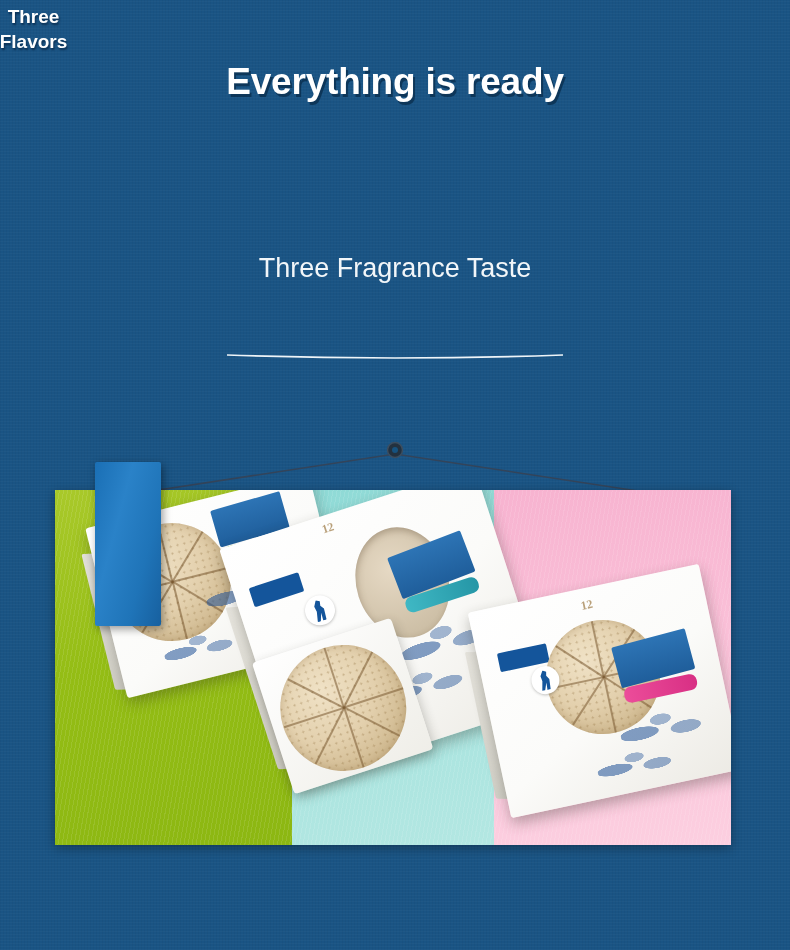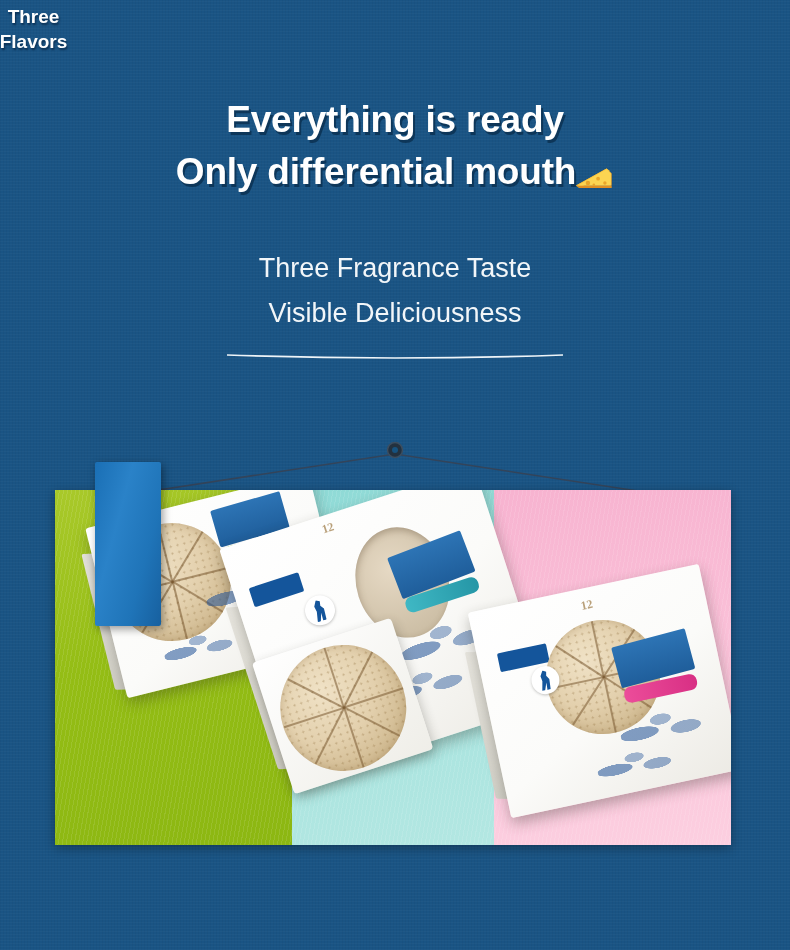--- a/index.html
+++ b/index.html
@@ -31,21 +31,20 @@
   .headline{
     position:absolute; top:56px; left:0; right:0;
     text-align:center;
     color:#ffffff;
     font-weight:bold;
     font-size:37px;
     line-height:52px;
     letter-spacing:-0.2px;
     text-shadow:2px 3px 0 rgba(6,38,66,.65);
     z-index:5;
-    margin-top:38px;
   }
   .headline .l2{ position:relative; display:inline-block; }
 
   .cheese-icon{
     display:inline-block;
     vertical-align:-4px;
     margin-left:-4px;
     width:42px; height:34px;
     position:relative;
     top:6px;
@@ -209,39 +208,24 @@
     white-space:nowrap;
   }
 </style>
 </head>
 <body>
 
 <div id="page">
 
   <div class="headline">
     <div>Everything is ready</div>
-    <div class="l2">
-      <span>Only differential mouth</span><span class="cheese-icon">
-        <svg viewBox="0 0 48 40" width="42" height="34" aria-hidden="true">
-          <path d="M4 30 L40 10 L46 16 L46 30 Z" fill="#f0a82e"></path>
-          <path d="M4 30 L40 10 L44 13 L8 33 Z" fill="#f9c33c"></path>
-          <path d="M4 30 L8 33 L46 33 L46 30 Z" fill="#e09024"></path>
-          <path d="M6 30 L40 11 L45 15.5 L45 30 Z" fill="#fcd552"></path>
-          <circle cx="18" cy="27" r="2.6" fill="#e8a62a"></circle>
-          <circle cx="30" cy="22" r="2.2" fill="#e8a62a"></circle>
-          <circle cx="38" cy="27" r="2.0" fill="#e8a62a"></circle>
-          <circle cx="25" cy="29" r="1.5" fill="#e8a62a"></circle>
-        </svg>
-      </span>
-    </div>
   </div>
 
   <div class="subhead">
     <div>Three Fragrance Taste</div>
-    <div>Visible Deliciousness</div>
   </div>
 
   <svg class="divider" viewBox="0 0 340 10" preserveAspectRatio="none">
     <path d="M2 3 Q 85 6 170 6 Q 255 6 338 3" stroke="#eef4f8" stroke-width="1.7" fill="none"></path>
   </svg>
 
   <svg class="hanger" viewBox="0 0 680 70" preserveAspectRatio="none">
     <line x1="340" y1="24" x2="38" y2="70" stroke="#33445a" stroke-width="1.6"></line>
     <line x1="340" y1="24" x2="642" y2="70" stroke="#33445a" stroke-width="1.6"></line>
     <circle cx="340" cy="20" r="7.5" fill="#23313f" stroke="#3c4e60" stroke-width="1.5"></circle>

